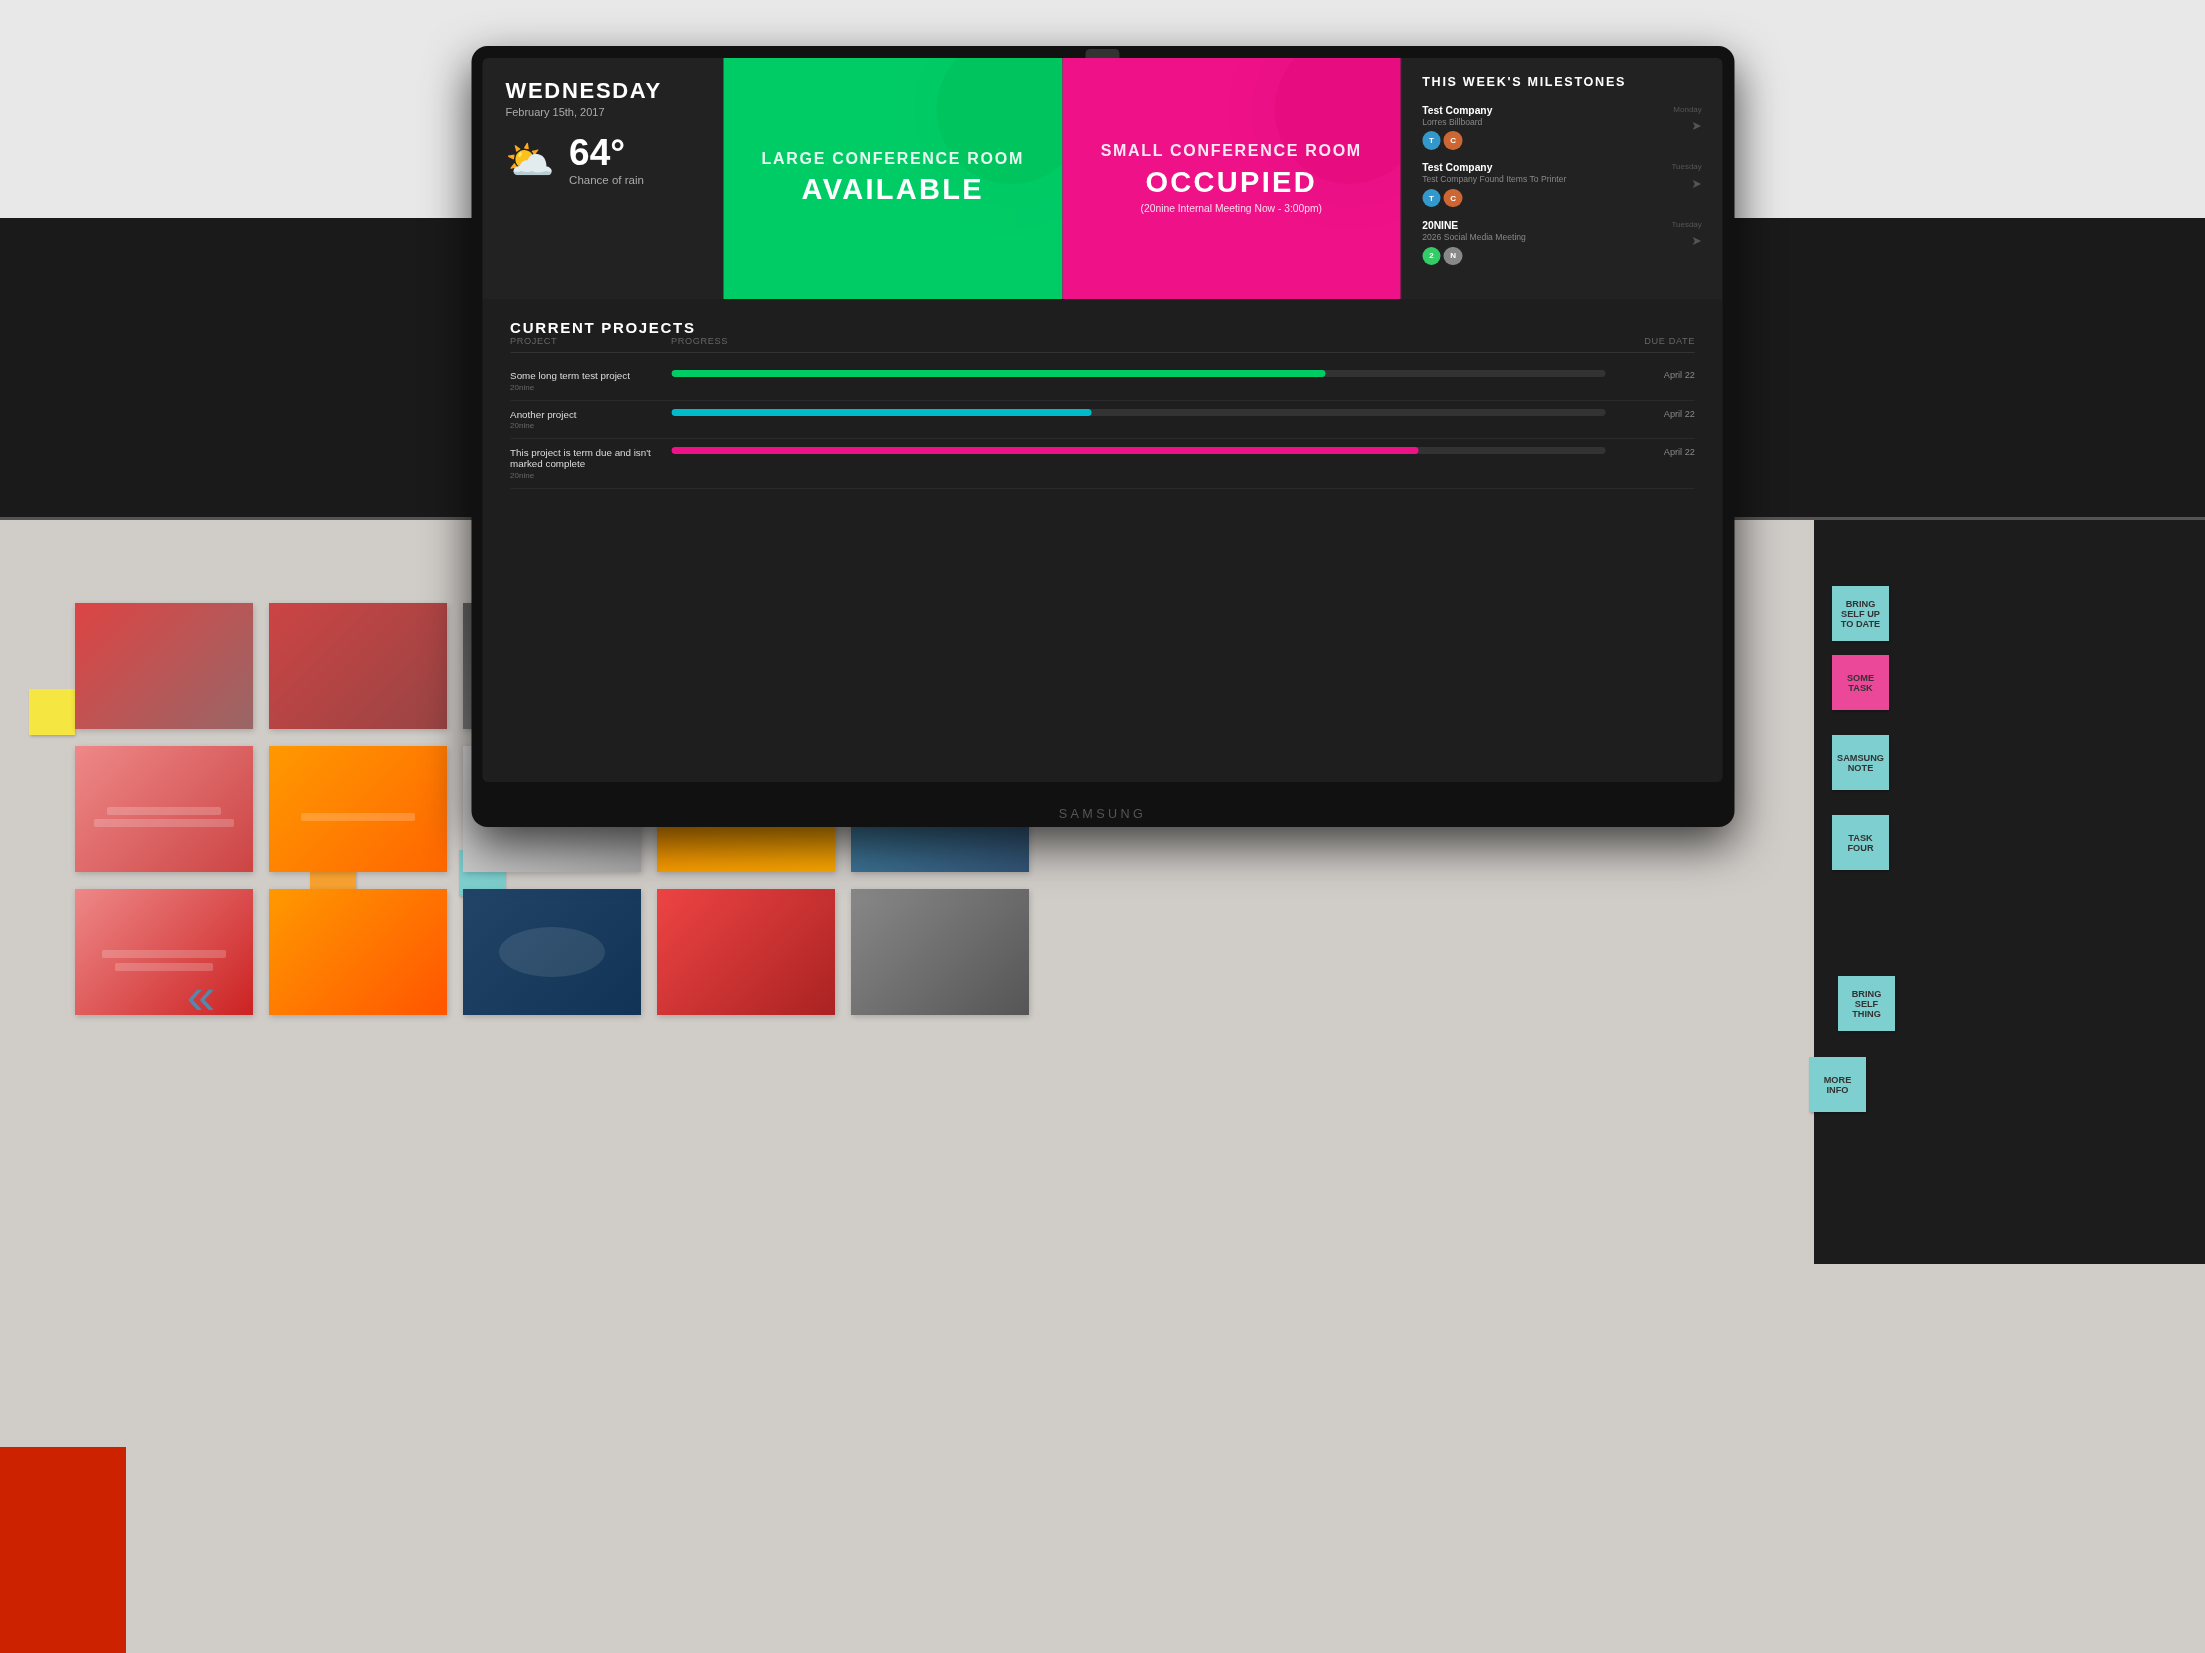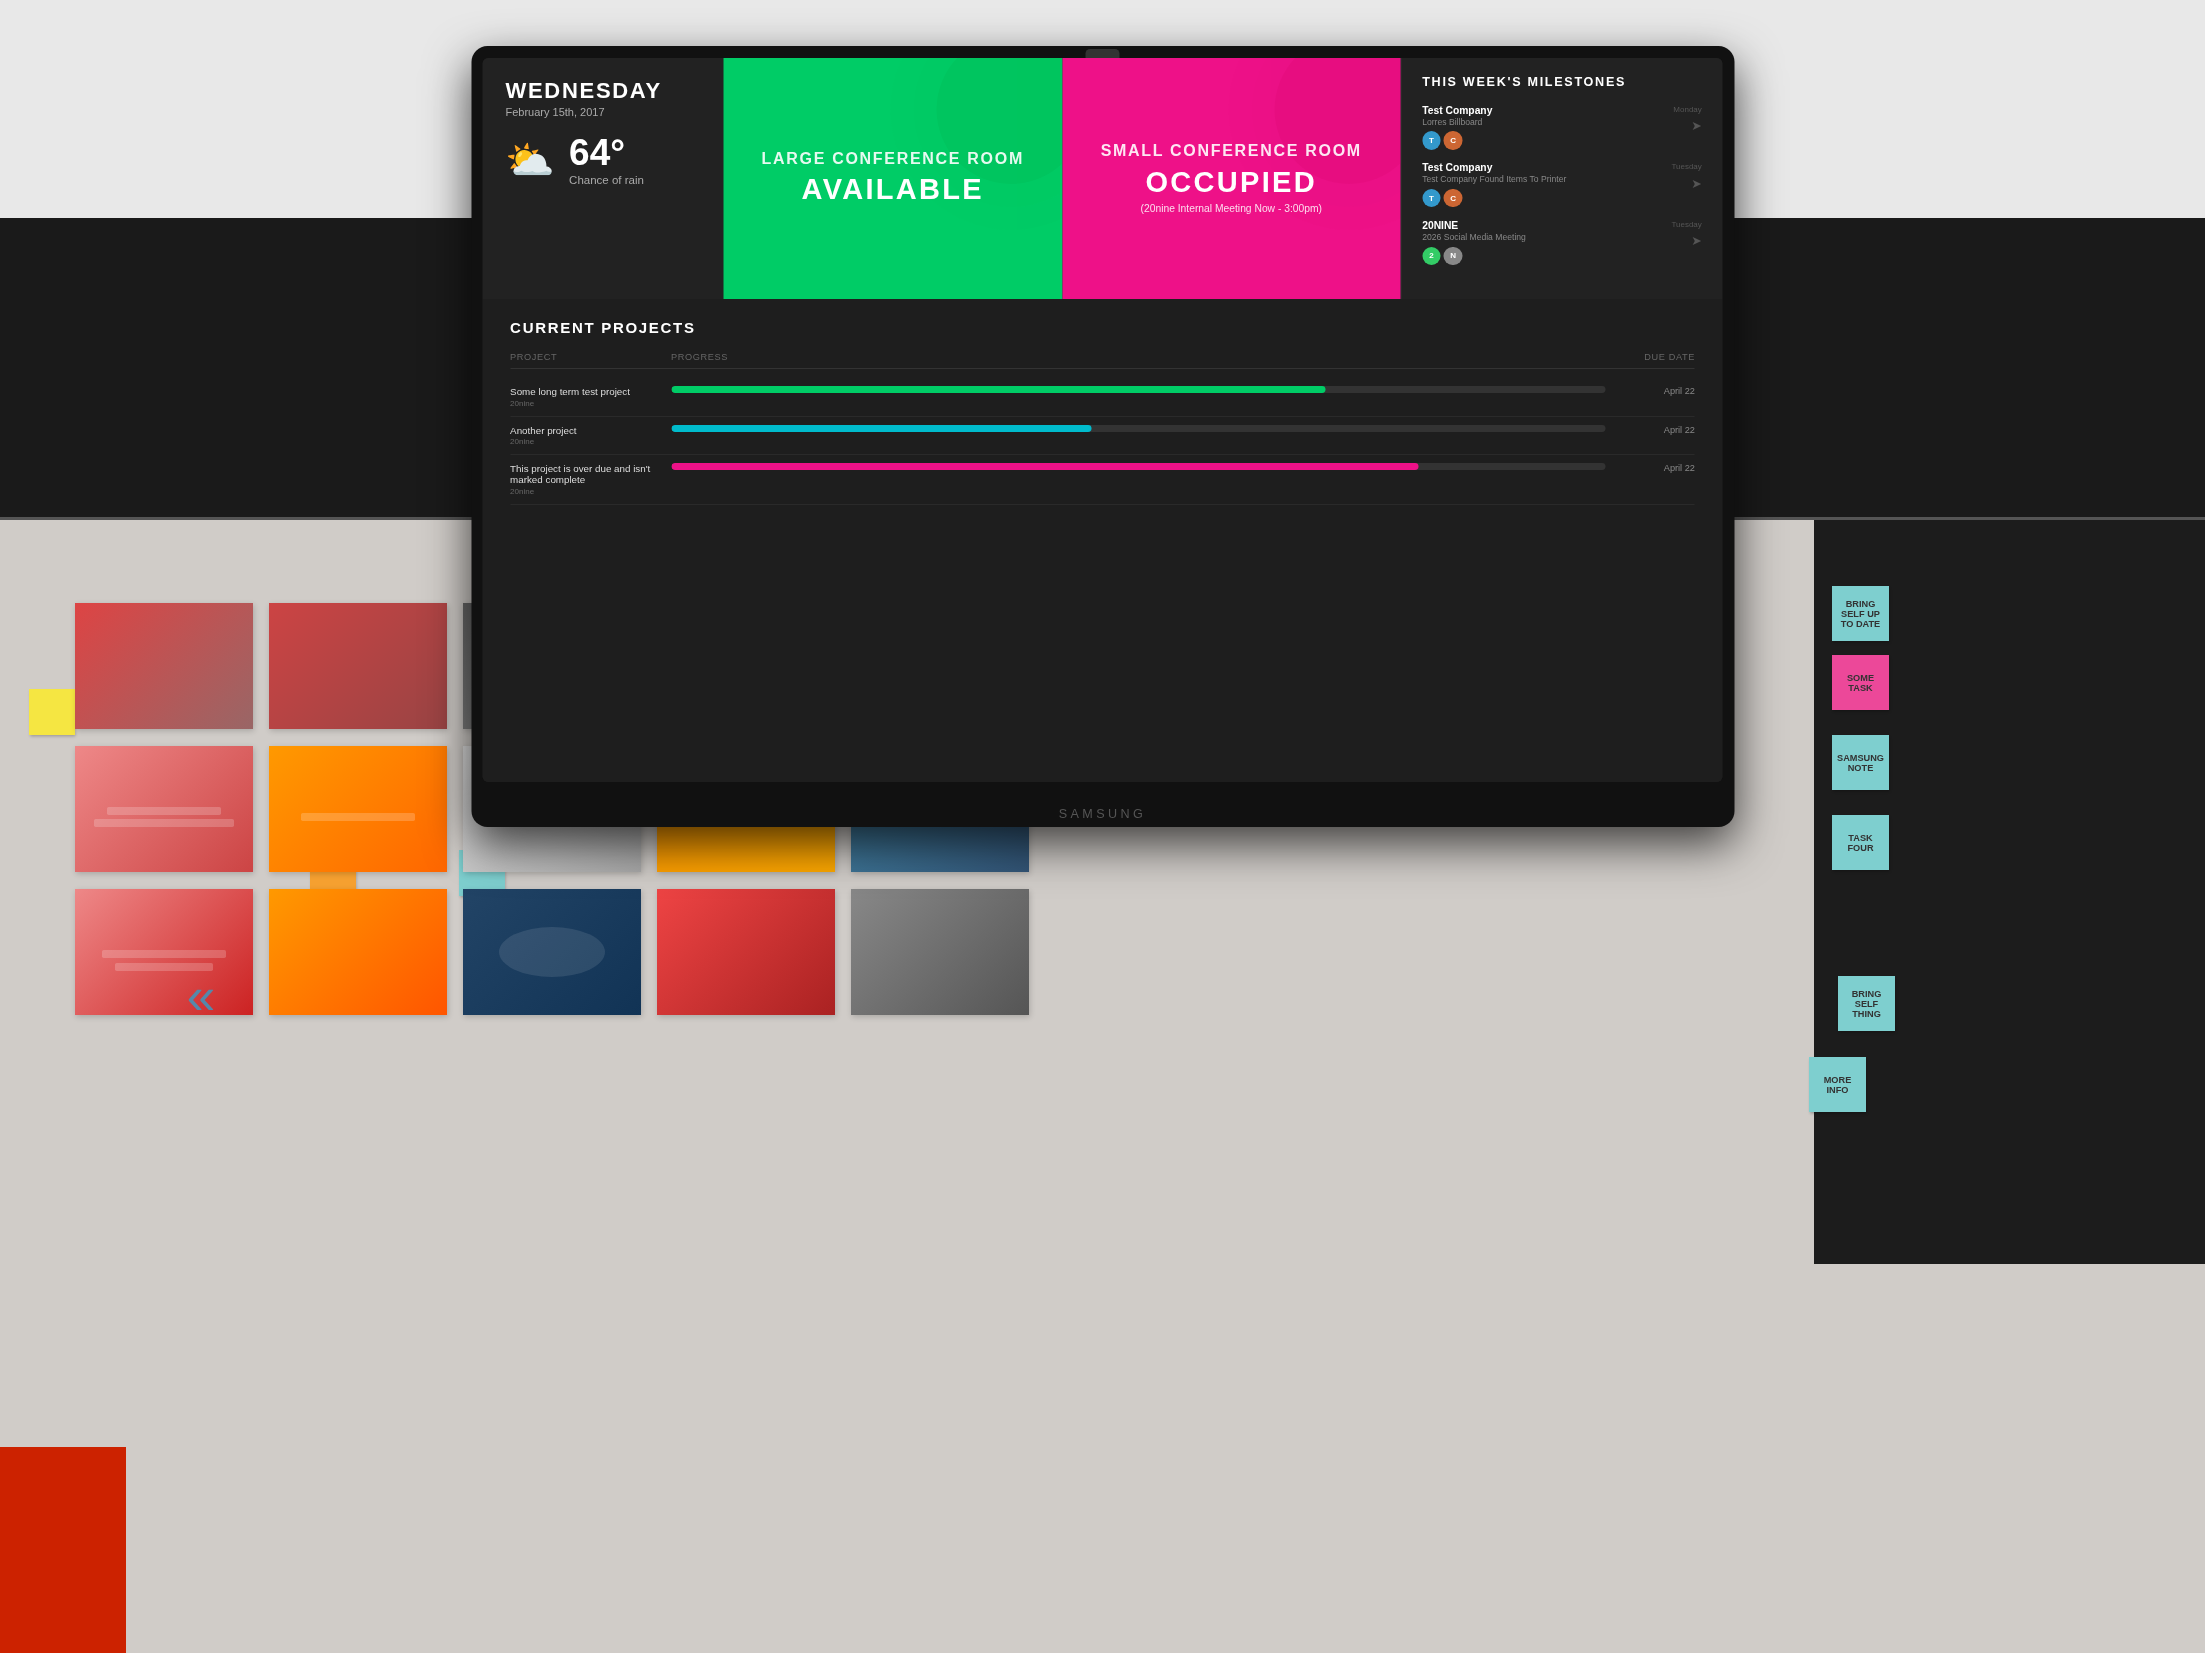--- a/index.html
+++ b/index.html
@@ -338,21 +338,20 @@
       padding: 20.7px 27.6px;
       background: #1e1e1e;
     }
 
     .projects-title {
       color: #fff;
       font-size: 15px;
       font-weight: bold;
       letter-spacing: 1.7px;
       text-transform: uppercase;
-      margin-bottom: 16px;
     }
 
     .projects-table {
       width: 100%;
     }
 
     .projects-header {
       display: flex;
       color: #666;
       font-size: 9.2px;
@@ -685,21 +684,21 @@
                 <div class="progress-bar-fill cyan" style="width:45%;"></div>
               </div>
             </div>
             <div class="col-due">
               <div class="project-due">April 22</div>
             </div>
           </div>
 
           <div class="project-row">
             <div class="col-project">
-              <div class="project-name">This project is over due and isn't marked complete</div>
+              <div class="project-name">This project is term due and isn't marked complete</div>
               <div class="project-owner">20nine</div>
             </div>
             <div class="col-progress">
               <div class="progress-bar-container">
                 <div class="progress-bar-fill pink" style="width:80%;"></div>
               </div>
             </div>
             <div class="col-due">
               <div class="project-due">April 22</div>
             </div>

